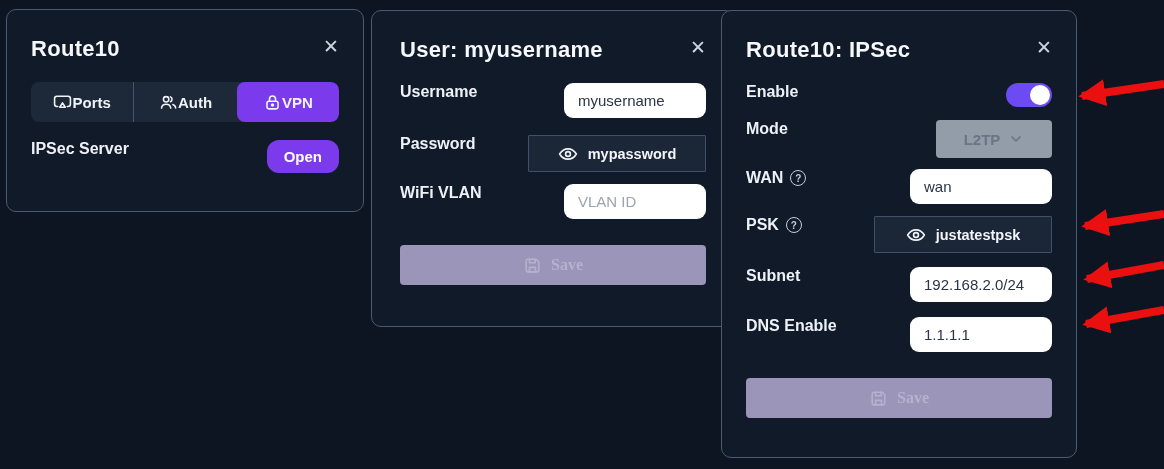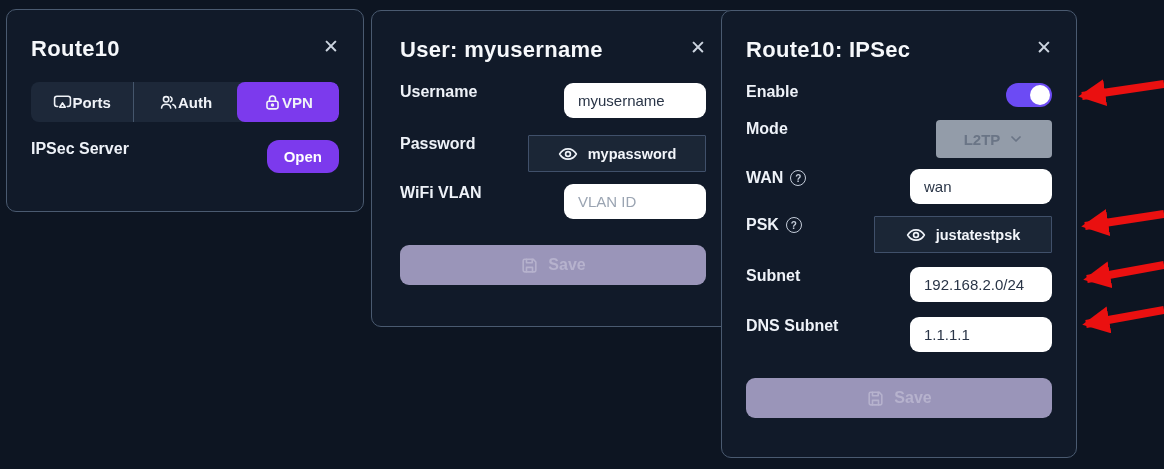--- a/index.html
+++ b/index.html
@@ -35,21 +35,21 @@
   .tabbar{display:flex;height:40px;background:var(--tabbar-bg);border-radius:8px;margin-bottom:18px;overflow:hidden}
   .tab{flex:1;display:flex;align-items:center;justify-content:center;gap:0;
        font-size:15px;font-weight:700;color:#f0f3f8;cursor:pointer;background:transparent;border:none;font-family:inherit}
   .tab + .tab{border-left:1px solid var(--tab-divider)}
   .tab.active{background:var(--accent);border-left:none;border-radius:8px}
   .tab svg{width:19px;height:19px}
   
   .btn-primary{background:var(--accent);color:#fff;font-weight:700;font-size:15px;
        border:none;border-radius:12px;padding:8px 17px;cursor:pointer;font-family:inherit}
   .btn-save{width:100%;height:40px;background:var(--disabled-bg);color:var(--disabled-fg);
-       border:none;border-radius:9px;font-size:16px;font-weight:700;font-family:Liberation Sans, sans-serif;
+       border:none;border-radius:4px;font-size:16px;font-weight:700;font-family:Liberation Serif, serif;
        display:flex;align-items:center;justify-content:center;gap:9px;cursor:not-allowed}
   .btn-save svg{width:19px;height:19px}
   
   .input{height:35px;border:none;border-radius:9px;background:#fff;color:var(--input-text);
        font-size:15px;font-family:inherit;padding:0 14px;outline:none}
   .input::placeholder{color:var(--placeholder)}
   .w-sm{width:142px}
   .reveal{width:178px;height:37px;background:var(--field-dark-bg);
        border:1px solid var(--field-dark-border);border-radius:1px;
        display:flex;align-items:center;justify-content:center;gap:10px;cursor:text}
@@ -190,21 +190,21 @@
           </svg>
       </span>
       <span class="val">justatestpsk</span>
     </div>
   </div>
   <div class="row mb15">
     <span class="lbl">Subnet</span>
     <input class="input w-sm" value="192.168.2.0/24" style="">
   </div>
   <div class="row mb26">
-    <span class="lbl">DNS Subnet</span>
+    <span class="lbl">DNS Enable</span>
     <input class="input w-sm" value="1.1.1.1" style="">
   </div>
   <button class="btn-save" disabled="">
     <svg viewBox="0 0 24 24" fill="none" stroke="currentColor" stroke-width="2" stroke-linecap="round" stroke-linejoin="round">
         <path d="M4 6a2 2 0 0 1 2-2h10.5L20 7.5V18a2 2 0 0 1-2 2H6a2 2 0 0 1-2-2z"></path>
         <path d="M8.2 4v4.6h7.2V4"></path>
         <path d="M8.2 20v-5.6h7.6V20"></path>
       </svg>
     <span>Save</span>
   </button>

